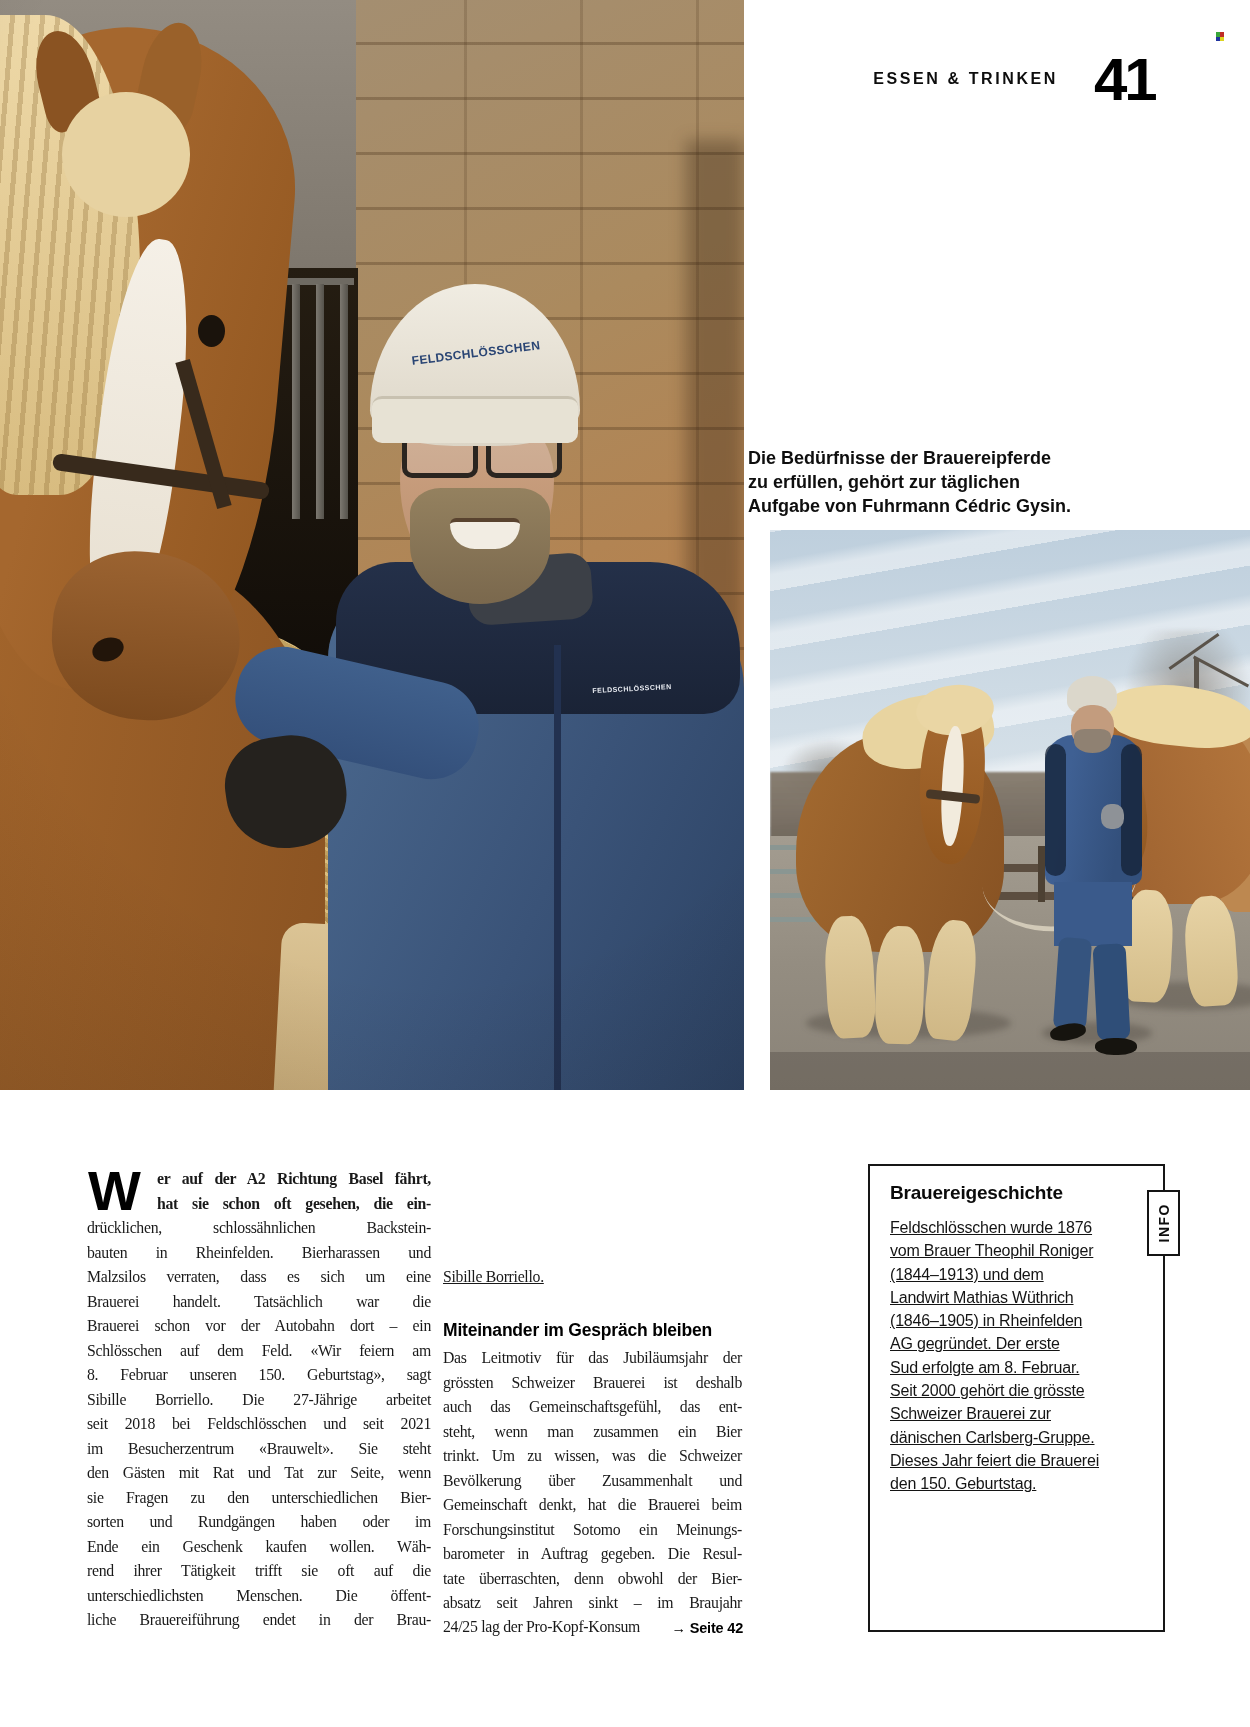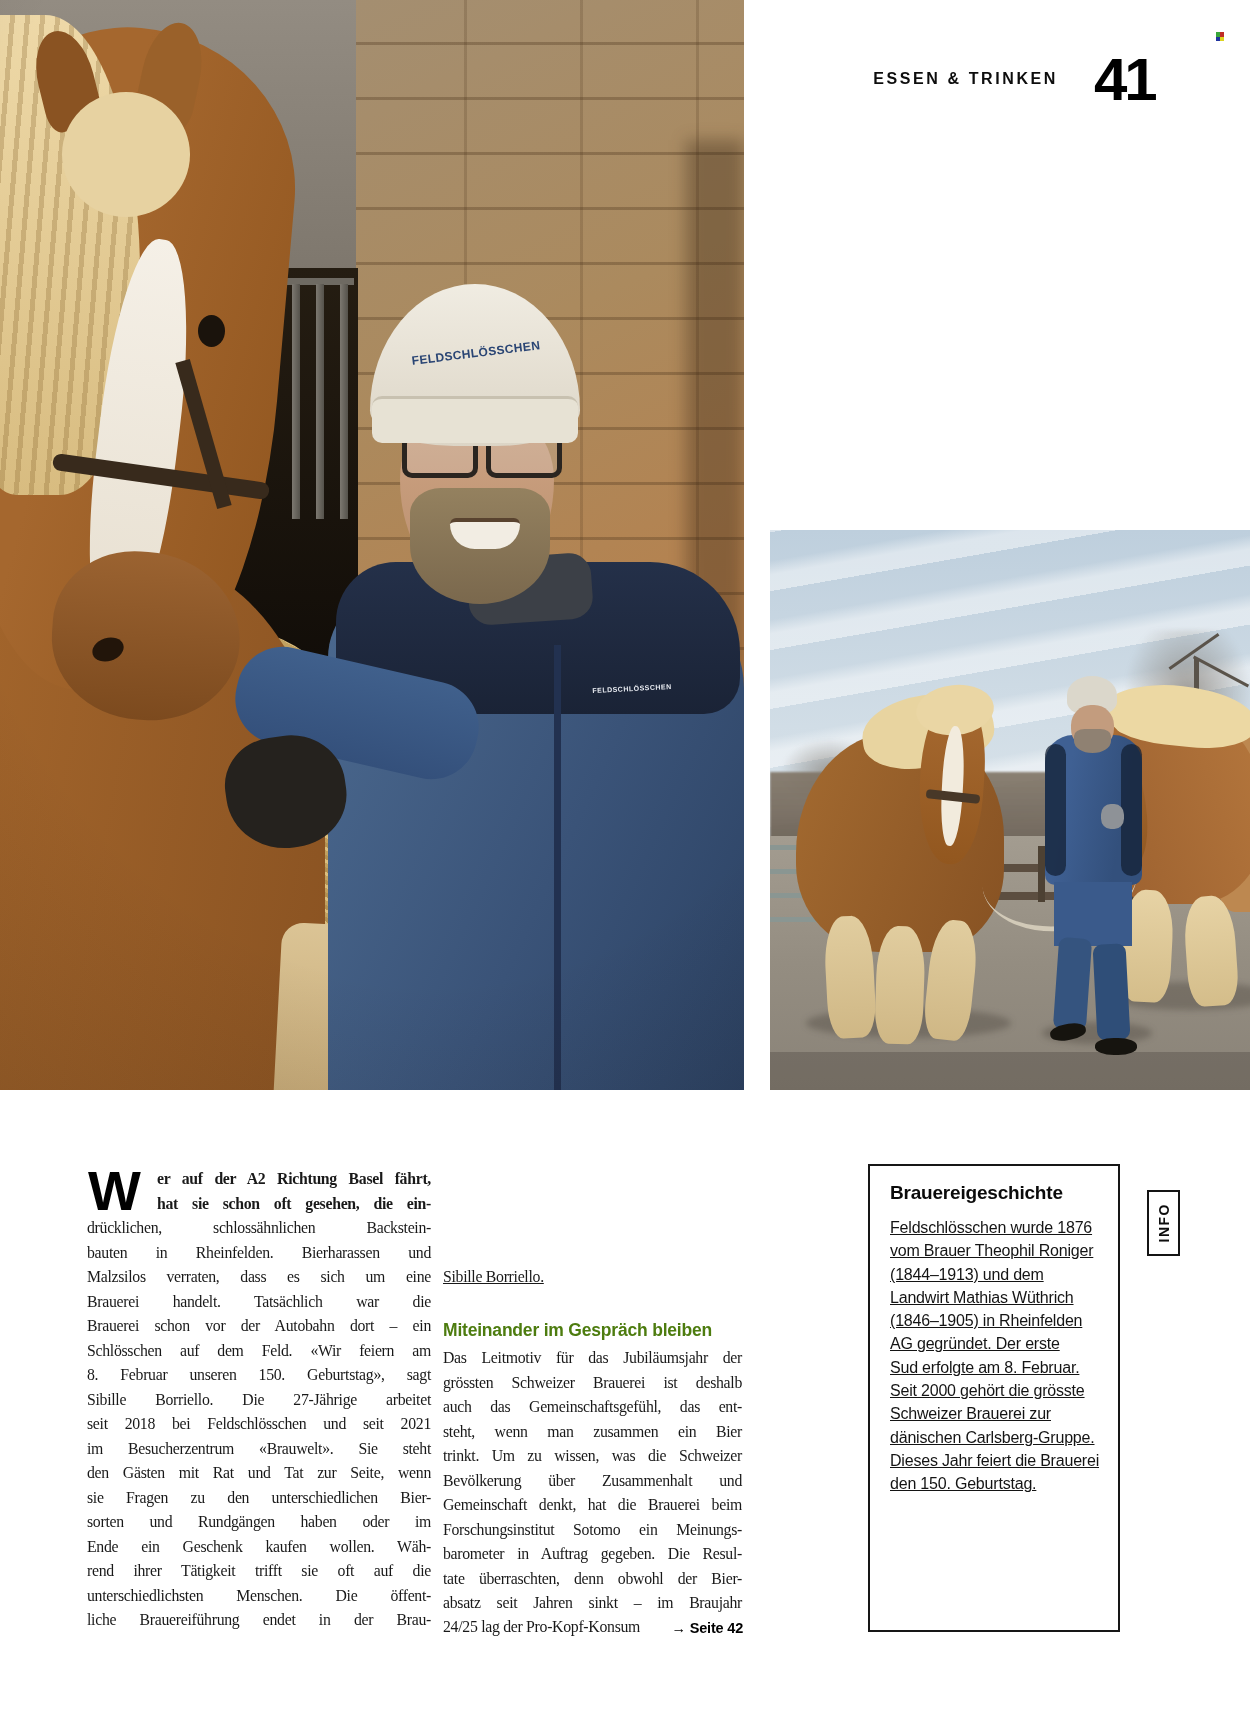--- a/index.html
+++ b/index.html
@@ -21,26 +21,26 @@
   .serifcol{font:15.8px/24.5px "Liberation Serif",serif;letter-spacing:-0.3px;color:#191919;}
   .bodyline{text-align:justify;text-align-last:justify;height:24.5px;overflow:visible;white-space:normal;}
   .pad{padding-left:70px;}
   .noj{text-align:left;text-align-last:auto;}
   .col1a{left:87px;top:1167px;width:344px;font-weight:bold;}
   .col1b{left:87px;top:1216px;width:344px;}
   .col2a{left:443px;top:1167px;width:299px;}
   .col2short{left:443px;top:1265px;width:299px;text-decoration:underline;}
   .col2b{left:443px;top:1346px;width:299px;}
   .dropcap{left:88px;top:1169px;font:700 56px/44px "Liberation Sans",sans-serif;letter-spacing:-2px;color:#000;}
-  .subhead{left:443px;top:1318px;width:299px;font:700 17.5px/24px "Liberation Sans",sans-serif;letter-spacing:-0.2px;color:#4d7c0f;white-space:nowrap;}
+  .subhead{left:443px;top:1318px;width:299px;font:700 17.5px/24px "Liberation Sans",sans-serif;letter-spacing:-0.2px;color:#000000;white-space:nowrap;}
   .lastrow{left:443px;top:1615px;width:300px;display:flex;justify-content:space-between;align-items:flex-end;}
   .jumplink{font:700 14.5px/24px "Liberation Sans",sans-serif;letter-spacing:-0.2px;color:#000;display:inline-flex;gap:4px;align-items:baseline;cursor:pointer;}
 
   
-  .infobox{left:868px;top:1164px;width:252px;height:468px;border:2px solid #161616;background:#fff;
+  .infobox{left:868px;top:1164px;width:297px;height:468px;border:2px solid #161616;background:#fff;
            padding:15px 4px 0 20px;box-sizing:border-box;}
   .ib-title{font:700 19px/24px "Liberation Sans",sans-serif;letter-spacing:-0.2px;margin-bottom:11px;color:#0b0b0b;}
   .ib-line{font:400 16px/23.3px "Liberation Sans",sans-serif;letter-spacing:-0.2px;white-space:nowrap;color:#141414;text-decoration:underline;}
   .ib-note{margin-top:10px;}
   .ib-note-line{font:400 13.5px/19.4px "Liberation Sans",sans-serif;letter-spacing:-0.1px;white-space:nowrap;color:#141414;}
   .infotab{left:1147px;top:1190px;width:33px;height:66px;background:#fff;border:2px solid #141414;
            display:flex;align-items:center;justify-content:center;box-sizing:border-box;}
   .infotab-text{writing-mode:vertical-rl;transform:rotate(180deg);font:700 14px/14px "Liberation Sans",sans-serif;letter-spacing:1.5px;color:#0d0d0d;}
 
   
@@ -196,20 +196,25 @@
 
   <div class="ab section-label">ESSEN &amp; TRINKEN</div>
   <div class="ab page-number">41</div>
   <div class="ab regmark">
     <i class="rm" style="background: rgb(58, 166, 58);"></i>
     <i class="rm" style="background: rgb(191, 43, 37);"></i>
     <i class="rm" style="background: rgb(32, 51, 159);"></i>
     <i class="rm" style="background: rgb(221, 212, 31);"></i>
   </div>
 
+  <div class="ab caption">
+      <div class="cap-line">Die Bedürfnisse der Brauereipferde</div>
+      <div class="cap-line">zu erfüllen, gehört zur täglichen</div>
+      <div class="cap-line">Aufgabe von Fuhrmann Cédric Gysin.</div>
+    </div>
 
   <div class="ab secphoto">
     <div class="ab sp-clouds"></div>
     <div class="ab sp-tree-big"></div>
     <div class="ab sp-trunk"></div>
     <div class="ab sp-branch1"></div>
     <div class="ab sp-branch2"></div>
     <div class="ab sp-tree-small"></div>
     <div class="ab sp-bush"></div>
     <div class="ab sp-ground"></div>

